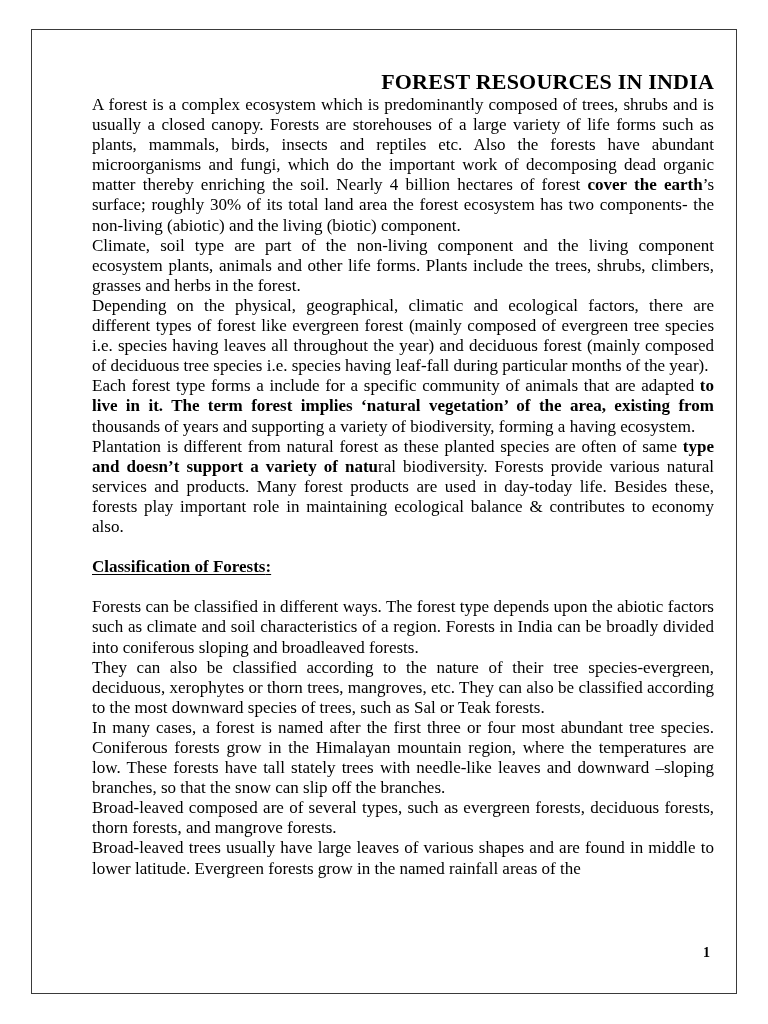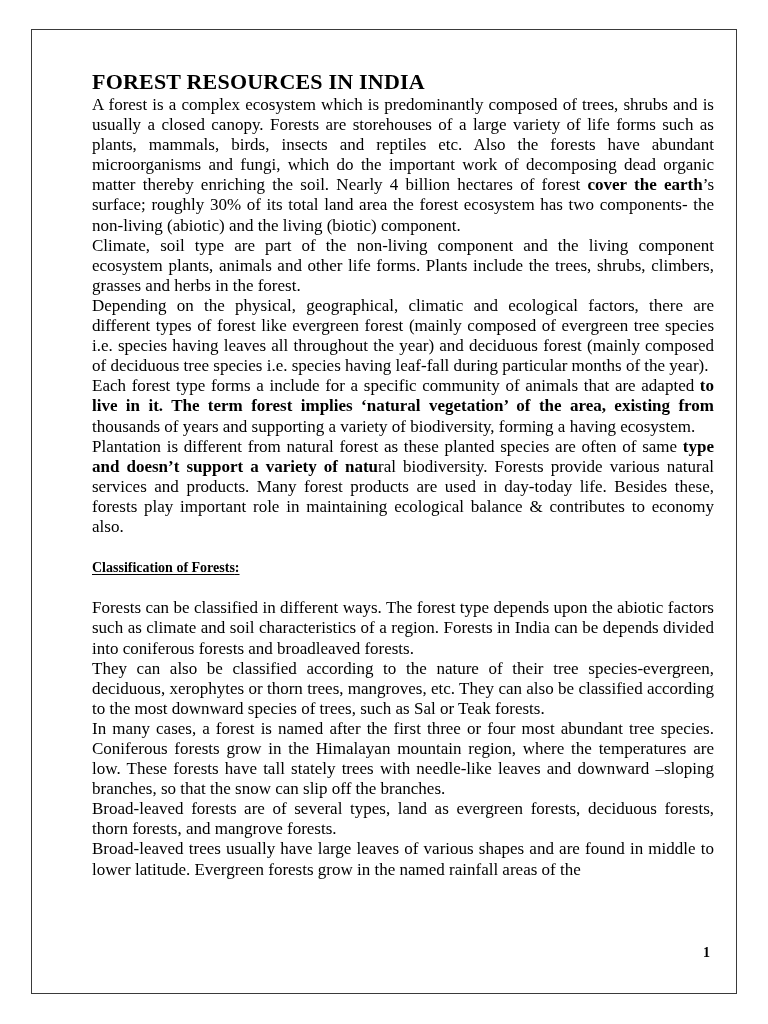--- a/index.html
+++ b/index.html
@@ -30,21 +30,21 @@
     position: absolute;
     left: 60px;
     top: 0;
     width: 622px;
     height: 100%;
   }
 
   .doc-title {
     margin: 0;
     padding: 0;
-    text-align: left;
+    text-align: right;
     font-size: 22px;
     font-weight: bold;
     letter-spacing: 0.2px;
     line-height: 26px;
     padding-top: 39px;
   }
 
   .body-block {
     font-size: 17px;
     line-height: 20.1px;
@@ -65,21 +65,21 @@
     font-weight: bold;
   }
 
   .spacer-line {
     height: 20.1px;
   }
 
   .section-heading {
     margin: 0;
     padding: 0;
-    font-size: 14px;
+    font-size: 17px;
     line-height: 20.1px;
     font-weight: bold;
     text-decoration: underline;
     text-underline-offset: 2px;
     display: inline-block;
   }
 
   .heading-row {
     line-height: 20.1px;
   }
@@ -112,27 +112,27 @@
       <p class="para"><span>Each forest type forms a include for a specific community of animals that are adapted </span><b>to live in it. The term forest implies ‘natural vegetation’ of the area, existing from</b><span> thousands of years and supporting a variety of biodiversity, forming a having ecosystem.</span></p>
 
       <p class="para"><span>Plantation is different from natural forest as these planted species are often of same </span><b>type and doesn’t support a variety of natu</b><span>ral biodiversity. Forests provide various natural services and products. Many forest products are used in day-today life. Besides these, forests play important role in maintaining ecological balance &amp; contributes to economy also.</span></p>
 
       <div class="spacer-line"></div>
 
       <div class="heading-row"><span class="section-heading">Classification of Forests</span><span class="section-heading">:</span></div>
 
       <div class="spacer-line"></div>
 
-      <p class="para">Forests can be classified in different ways. The forest type depends upon the abiotic factors such as climate and soil characteristics of a region. Forests in India can be depends divided into coniferous forests and broadleaved forests.</p>
+      <p class="para">Forests can be classified in different ways. The forest type depends upon the abiotic factors such as climate and soil characteristics of a region. Forests in India can be broadly divided into coniferous sloping and broadleaved forests.</p>
 
       <p class="para">They can also be classified according to the nature of their tree species-evergreen, deciduous, xerophytes or thorn trees, mangroves, etc. They can also be classified according to the most downward species of trees, such as Sal or Teak forests.</p>
 
       <p class="para">In many cases, a forest is named after the first three or four most abundant tree species. Coniferous forests grow in the Himalayan mountain region, where the temperatures are low. These forests have tall stately trees with needle-like leaves and downward –sloping branches, so that the snow can slip off the branches.</p>
 
-      <p class="para">Broad-leaved forests are of several types, land as evergreen forests, deciduous forests, thorn forests, and mangrove forests.</p>
+      <p class="para">Broad-leaved composed are of several types, such as evergreen forests, deciduous forests, thorn forests, and mangrove forests.</p>
 
       <p class="para">Broad-leaved trees usually have large leaves of various shapes and are found in middle to lower latitude. Evergreen forests grow in the named rainfall areas of the</p>
 
     </div>
   </div>
 
   <div class="page-number">1</div>
 </div>
 
 </body></html>

